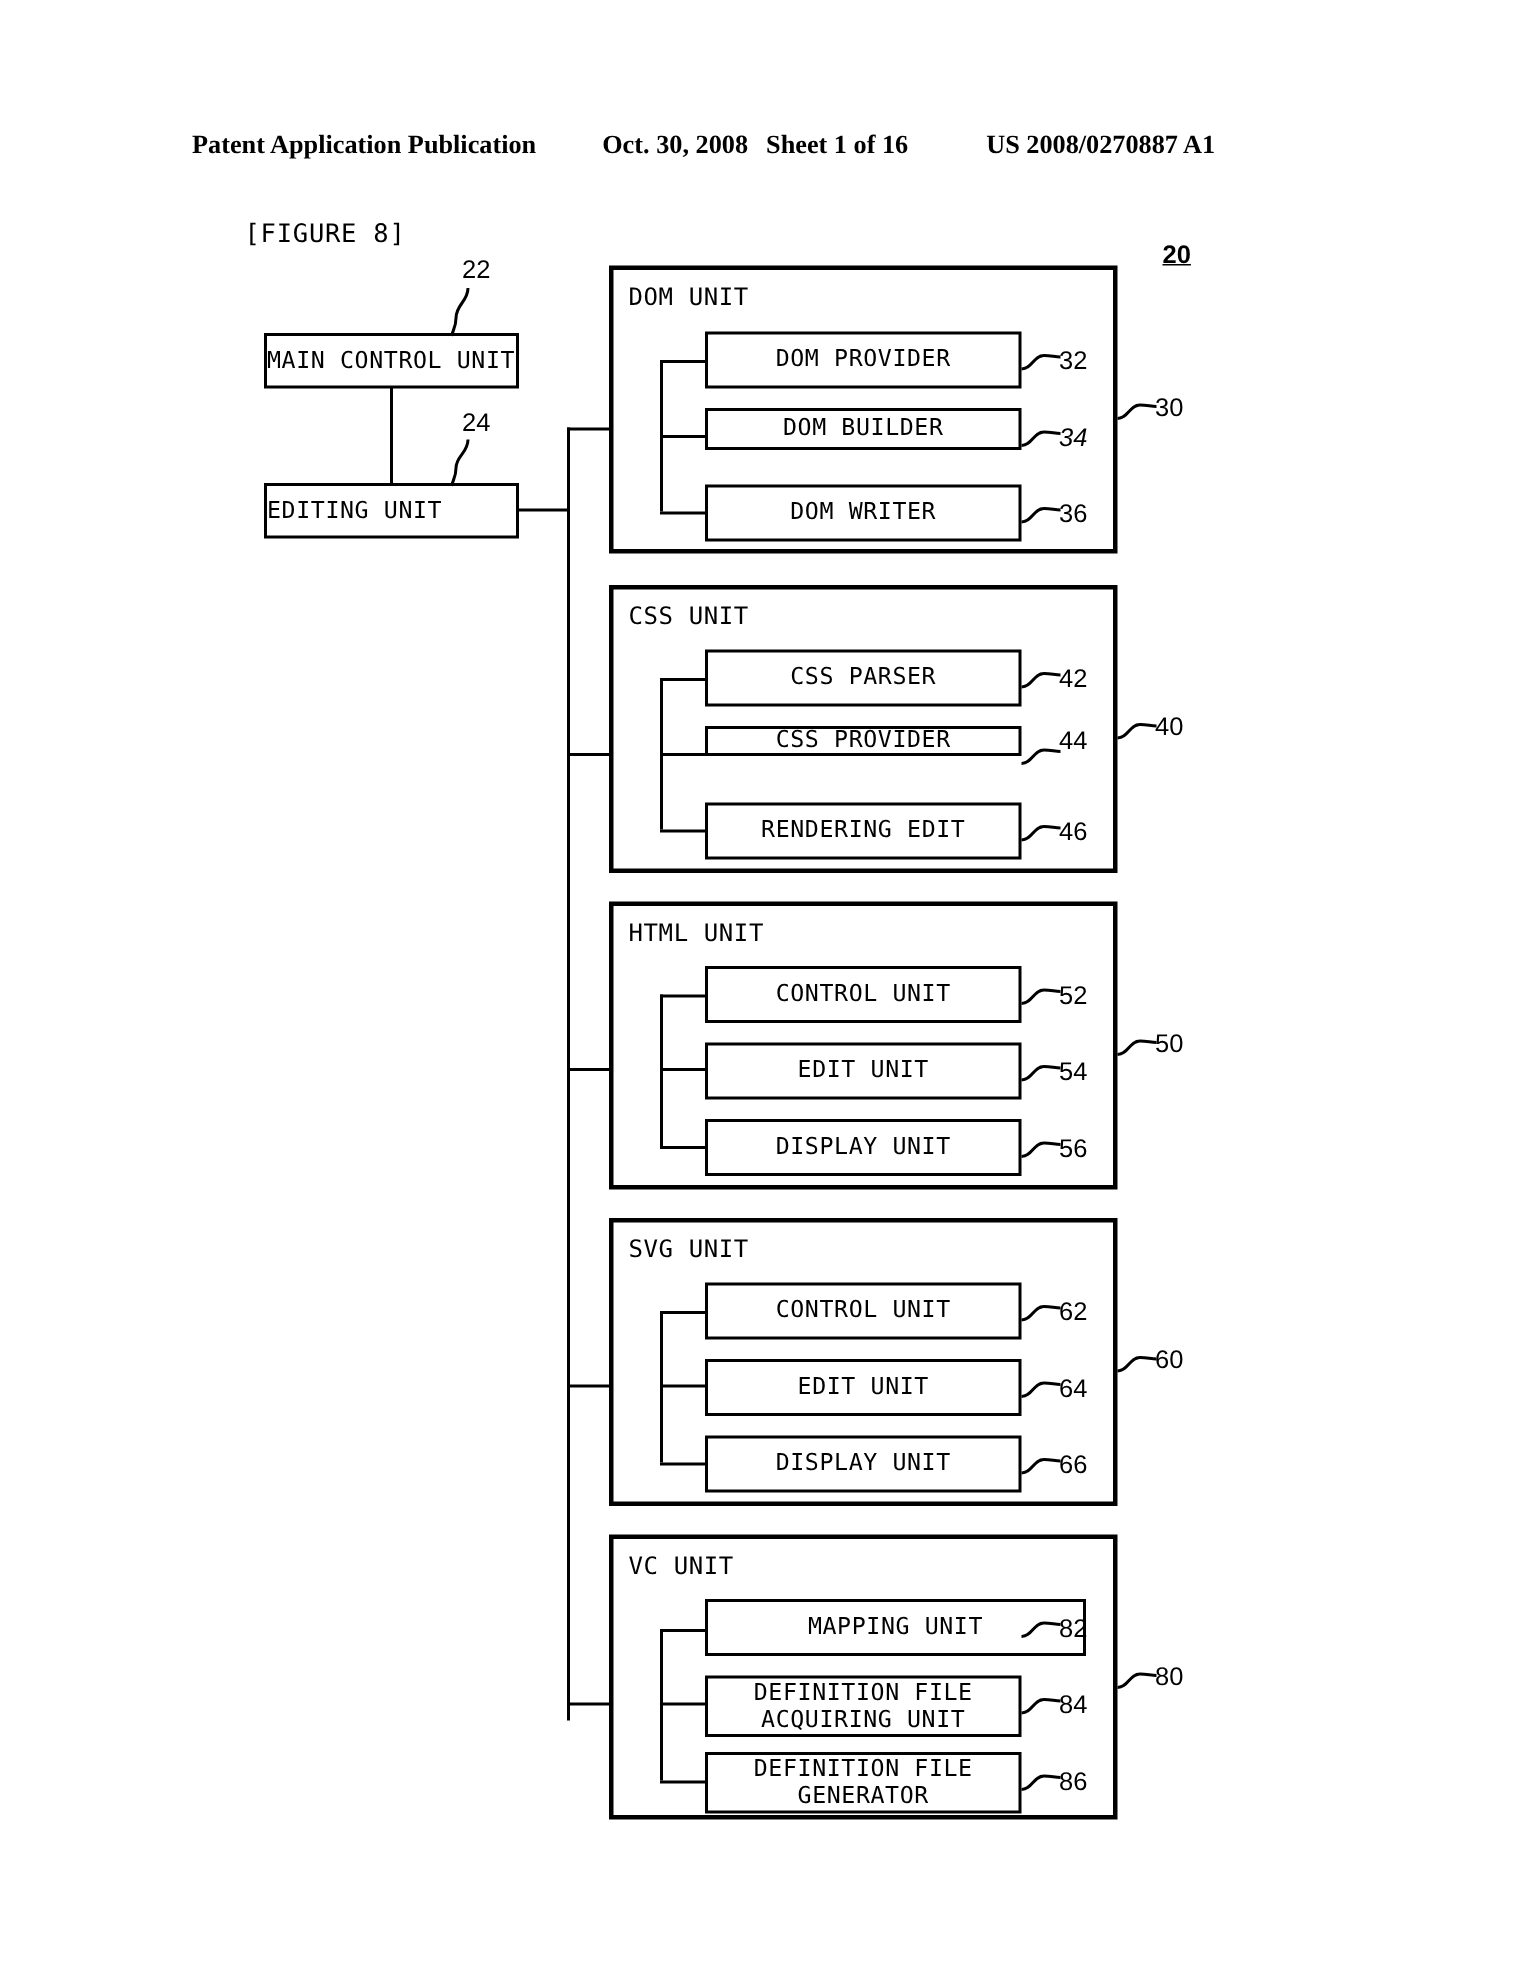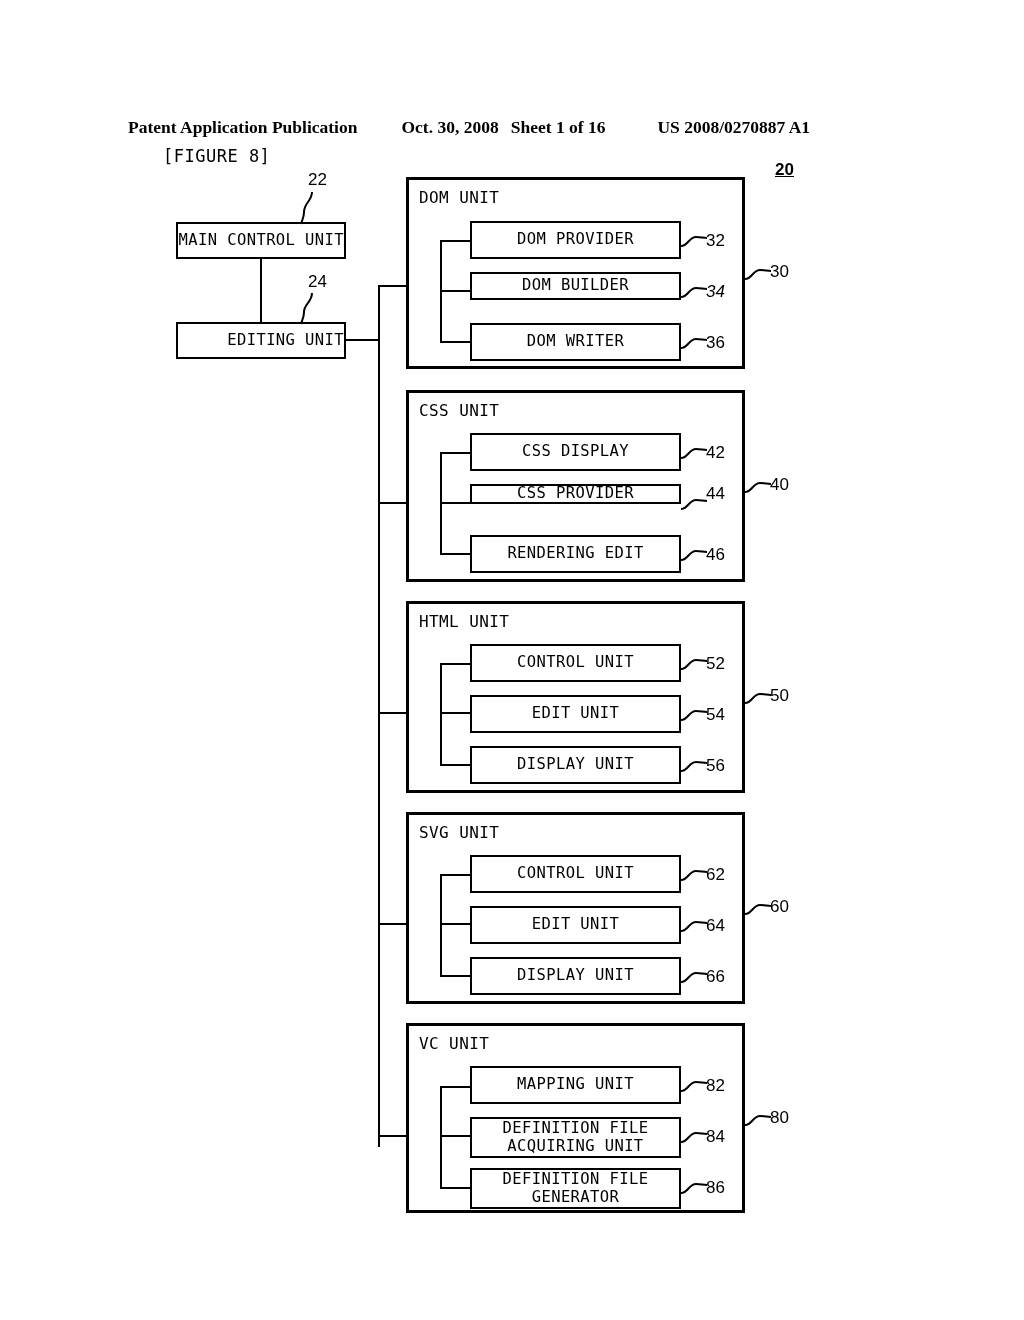--- a/index.html
+++ b/index.html
@@ -22,21 +22,20 @@
     top: 86px;
     left: 128px;
     width: 768px;
     height: 26px;
     font-family: "Liberation Serif", serif;
     font-weight: bold;
     font-size: 17.5px;
     white-space: nowrap;
     display: flex;
     align-items: baseline;
-    margin-top: 31px;
   }
   #page-header .hdr-pub   { }
   #page-header .hdr-date  { margin-left: 44px; }
   #page-header .hdr-sheet { margin-left: 12px; }
   #page-header .hdr-pat   { margin-left: 52px; }
 
   
   #figure {
     position: absolute;
     left: 0;
@@ -55,21 +54,21 @@
   }
 
   
   .box {
     position: absolute;
     border: 2px solid #000;
     background: #fff;
     box-sizing: border-box;
     display: flex;
     align-items: center;
-    justify-content: flex-end;
+    justify-content: flex-start;
     text-align: center;
     font-family: "DejaVu Sans Mono", monospace;
     letter-spacing: 0.4px;
     line-height: 1.08;
   }
   .box.left-box {
     font-size: 15.5px;
   }
   .unit-outer {
     position: absolute;
@@ -225,21 +224,21 @@
   <svg class="squiggle" style="left:745px; top:479px;" width="28" height="16">
     <path d="M 0 13 C 7 13, 8 4, 15 4 C 20 4, 22 5, 26 5"></path>
   </svg>
 
   <div class="line-v" style="left:440px; top:452px; height:101px;"></div>
   <div class="line-h" style="left:440px; top:452px; width:31px;"></div>
   <div class="line-h" style="left:440px; top:502px; width:31px;"></div>
   <div class="line-h" style="left:440px; top:553px; width:31px;"></div>
 
   <div class="sub-box" style="left:470px; top:433px; width:211px; height:38px;">
-    <span>CSS DISPLAY</span>
+    <span>CSS PARSER</span>
   </div>
   <div class="ref-num" style="left:706px; top:443px;">42</div>
   <svg class="squiggle" style="left:681px; top:446px;" width="28" height="16">
     <path d="M 0 12 C 7 12, 8 3, 15 3 C 20 3, 22 4, 26 4"></path>
   </svg>
 
   <div class="sub-box" style="left:470px; top:484px; width:211px; height:20px;">
     <span>CSS PROVIDER</span>
   </div>
   <div class="ref-num" style="left:706px; top:484px;">44</div>
@@ -335,21 +334,21 @@
   <div class="ref-num" style="left:770px; top:1108px;">80</div>
   <svg class="squiggle" style="left:745px; top:1112px;" width="28" height="16">
     <path d="M 0 13 C 7 13, 8 4, 15 4 C 20 4, 22 5, 26 5"></path>
   </svg>
 
   <div class="line-v" style="left:440px; top:1086px; height:101px;"></div>
   <div class="line-h" style="left:440px; top:1086px; width:31px;"></div>
   <div class="line-h" style="left:440px; top:1135px; width:31px;"></div>
   <div class="line-h" style="left:440px; top:1187px; width:31px;"></div>
 
-  <div class="sub-box" style="left:470px; top:1066px; width:211px; height:38px;">
+  <div class="sub-box" style="left:470px; top:1066px; width:254px; height:38px;">
     <span>MAPPING UNIT</span>
   </div>
   <div class="ref-num" style="left:706px; top:1076px;">82</div>
   <svg class="squiggle" style="left:681px; top:1079px;" width="28" height="16">
     <path d="M 0 12 C 7 12, 8 3, 15 3 C 20 3, 22 4, 26 4"></path>
   </svg>
 
   <div class="sub-box" style="left:470px; top:1117px; width:211px; height:41px;">
     <span>DEFINITION FILE
 ACQUIRING UNIT</span>

